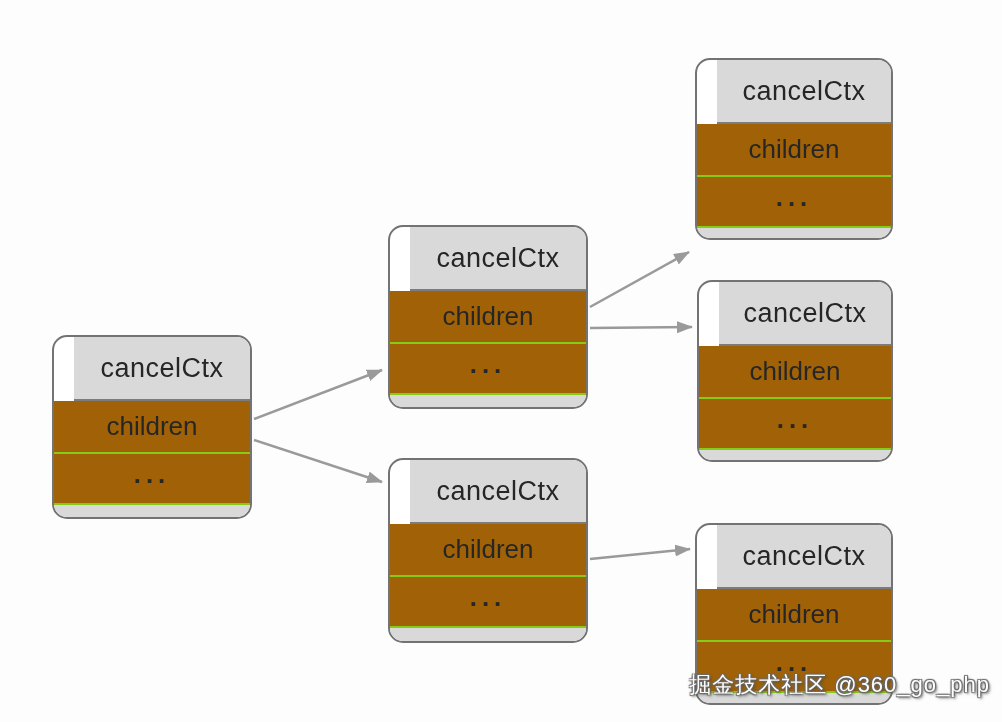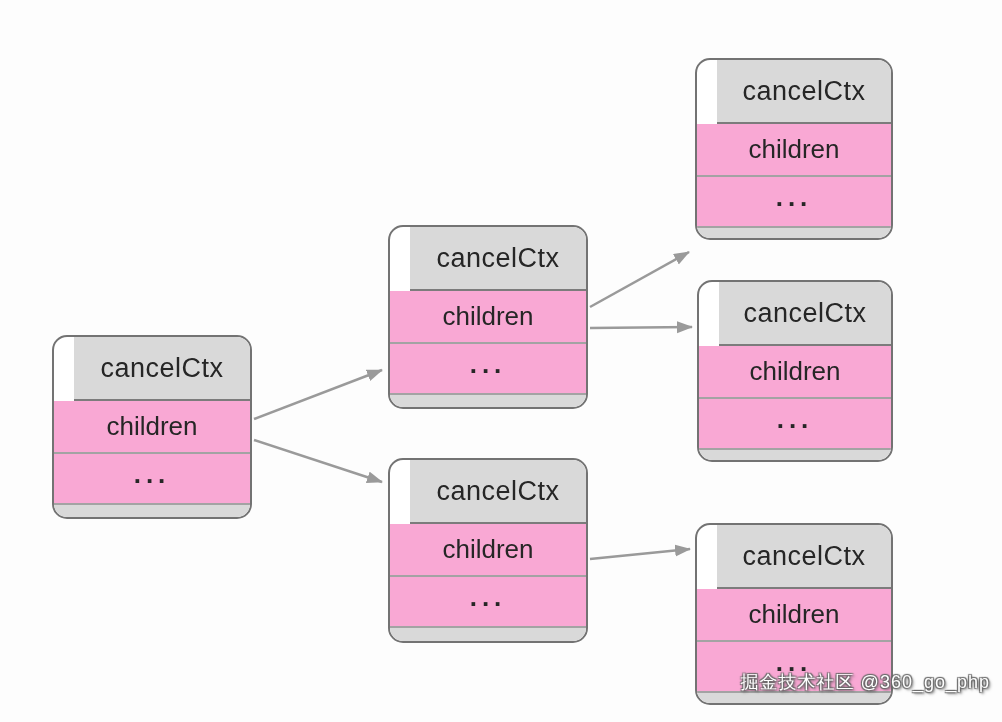--- a/index.html
+++ b/index.html
@@ -39,26 +39,26 @@
     display: flex;
     align-items: center;
     justify-content: center;
     font-size: 27px;
     letter-spacing: 0.5px;
     flex: none;
     margin-left: 20px;
   }
   .node-row {
     height: 51px;
-    border-bottom: 2px solid #a3a3a3;
+    border-bottom: 2px solid #84cc16;
     display: flex;
     align-items: center;
     justify-content: center;
     font-size: 26px;
-    background: #f9a8d4;
+    background: #a16207;
     flex: none;
     text-align: right;
   }
   .node-row.dots {
     font-size: 26px;
     font-weight: 600;
     letter-spacing: 5px;
     padding-bottom: 8px;
     box-sizing: border-box;
   }
@@ -73,21 +73,21 @@
   .node-mid-bottom  { left: 388px; top: 458px; width: 200px; height: 185px; }
   .node-right-top   { left: 695px; top: 58px;  width: 198px; height: 182px; }
   .node-right-mid   { left: 697px; top: 280px; width: 196px; height: 182px; }
   .node-right-bottom{ left: 695px; top: 523px; width: 198px; height: 182px; }
 
   .watermark {
     position: absolute;
     right: 12px;
     top: 670px;
     z-index: 3;
-    font-size: 18px;
+    font-size: 22px;
     font-weight: 500;
     color: #ffffff;
     white-space: nowrap;
     text-shadow:
       -1px -1px 1px #6a6a6a,
        1px -1px 1px #6a6a6a,
       -1px  1px 1px #6a6a6a,
        1px  1px 2px #5a5a5a,
        2px  2px 3px rgba(60,60,60,0.55);
     letter-spacing: 1px;

